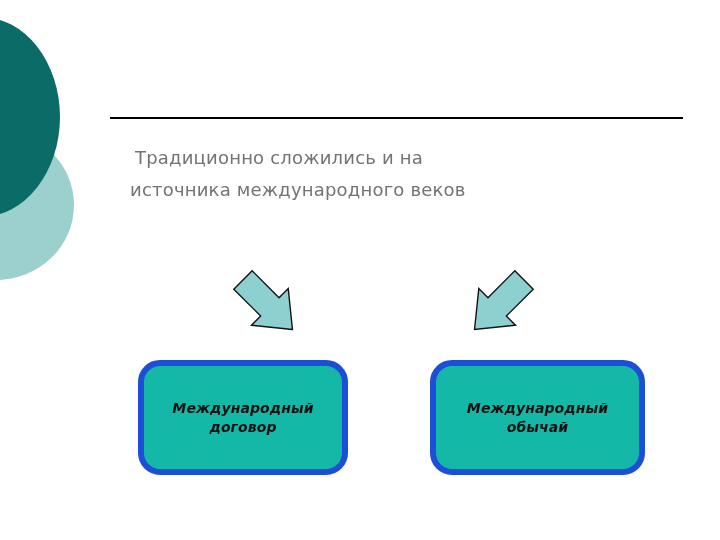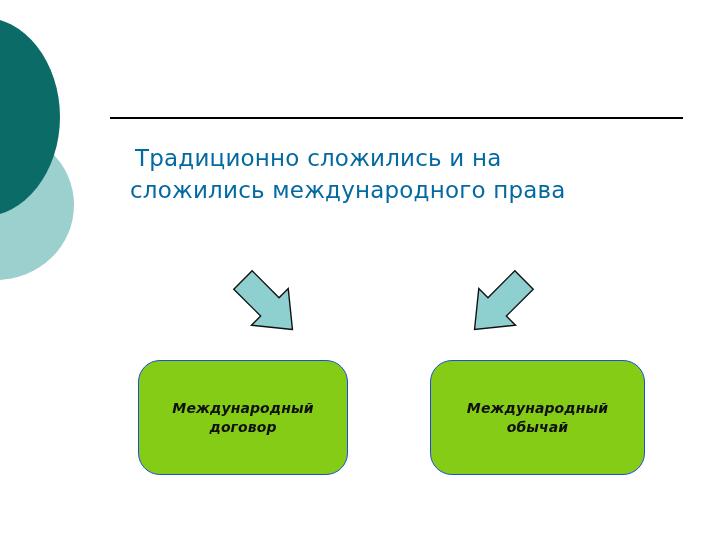--- a/index.html
+++ b/index.html
@@ -55,42 +55,42 @@
   .title-block {
     position: absolute;
     left: 118px;
     top: 142px;
     width: 570px;
     text-align: left;
     color: #1a1a1a;
   }
   .title-line {
     font-family: "DejaVu Sans", sans-serif;
-    font-size: 23px;
+    font-size: 18px;
     line-height: 32px;
     letter-spacing: 0.2px;
     white-space: nowrap;
-    color: #0369a1;
+    color: #737373;
   }
   .title-line.l1 { padding-left: 17px; }
   .title-line.l2 { padding-left: 24px; }
   .title-line.l3 { padding-left: 12px; }
 
   
   .arrow {
     position: absolute;
   }
   .arrow svg { display: block; }
 
   
   .node-box {
     position: absolute;
     box-sizing: border-box;
-    background: #84cc16;
-    border: 1px solid #1d4ed8;
+    background: #14b8a6;
+    border: 6px solid #1d4ed8;
     border-radius: 22px;
     display: flex;
     align-items: center;
     justify-content: center;
     text-align: center;
   }
   .node-box .node-label {
     font-family: "DejaVu Sans", sans-serif;
     font-style: italic;
     font-weight: bold;
@@ -110,21 +110,21 @@
 
 <div class="slide">
 
   <div class="circle-light"></div>
   <div class="circle-dark"></div>
 
   <div class="hrule"></div>
 
   <div class="title-block">
     <div class="title-line l1">Традиционно сложились и на</div>
-    <div class="title-line l3">сложились международного права</div>
+    <div class="title-line l3">источника международного веков</div>
   </div>
 
   <div class="arrow" id="arrow-left">
     <svg width="84" height="84" viewBox="0 0 84 84">
       <g transform="rotate(135 42 42)">
         <polygon points="42,6 68,38 55,38 55,76 29,76 29,38 16,38" fill="#8ecfcf" stroke="#111111" stroke-width="1.4" stroke-linejoin="miter"></polygon>
       </g>
     </svg>
   </div>
 

